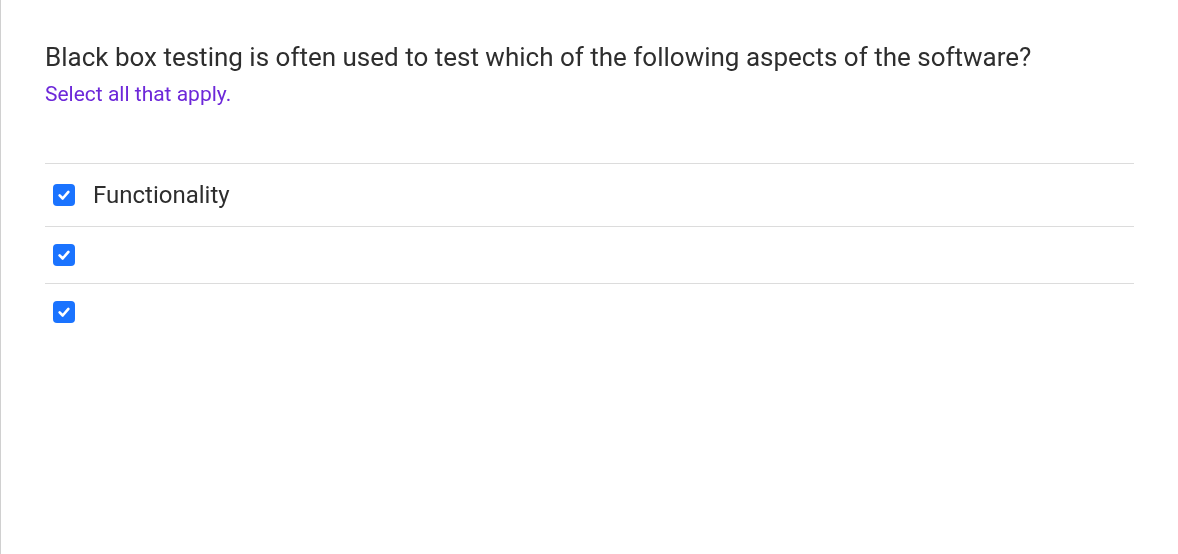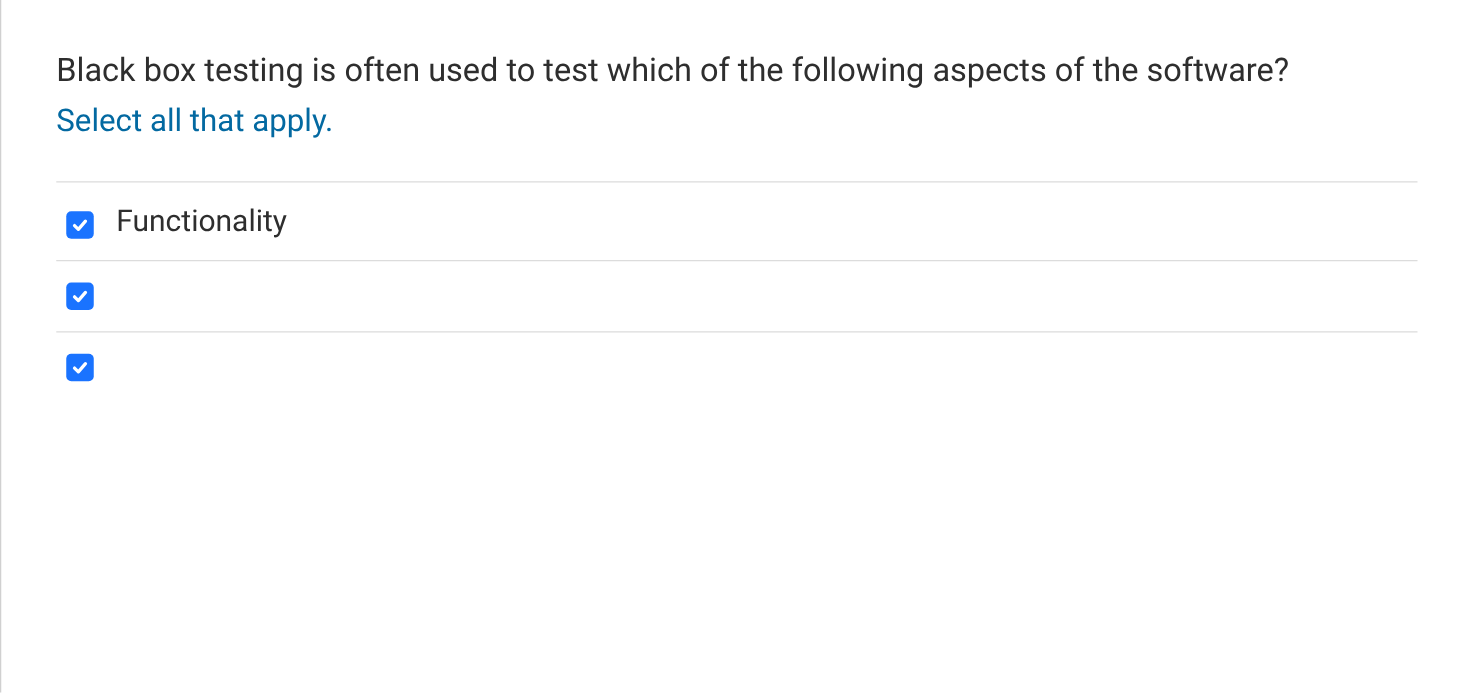--- a/index.html
+++ b/index.html
@@ -17,32 +17,32 @@
       color: #2e2e2e;
     }
     .question-text {
       font-size: 26px;
       line-height: 1.5;
       font-weight: 400;
       color: #2e2e2e;
       margin-bottom: 2px;
     }
     .instruction-text {
-      font-size: 25px;
+      font-size: 21px;
       line-height: 1.5;
       font-weight: 400;
-      color: #0369a1;
-      margin-bottom: 28px;
+      color: #6d28d9;
+      margin-bottom: 52px;
     }
     .options-list {
       list-style: none;
     }
     .option-item {
       display: flex;
-      align-items: flex-end;
+      align-items: center;
       padding: 17px 0 17px 8px;
       border-top: 1px solid #dcdcdc;
     }
     .option-item:last-child {
       border-bottom: none;
     }
     .checkbox {
       width: 22px;
       height: 22px;
       background: #1a73ff;

